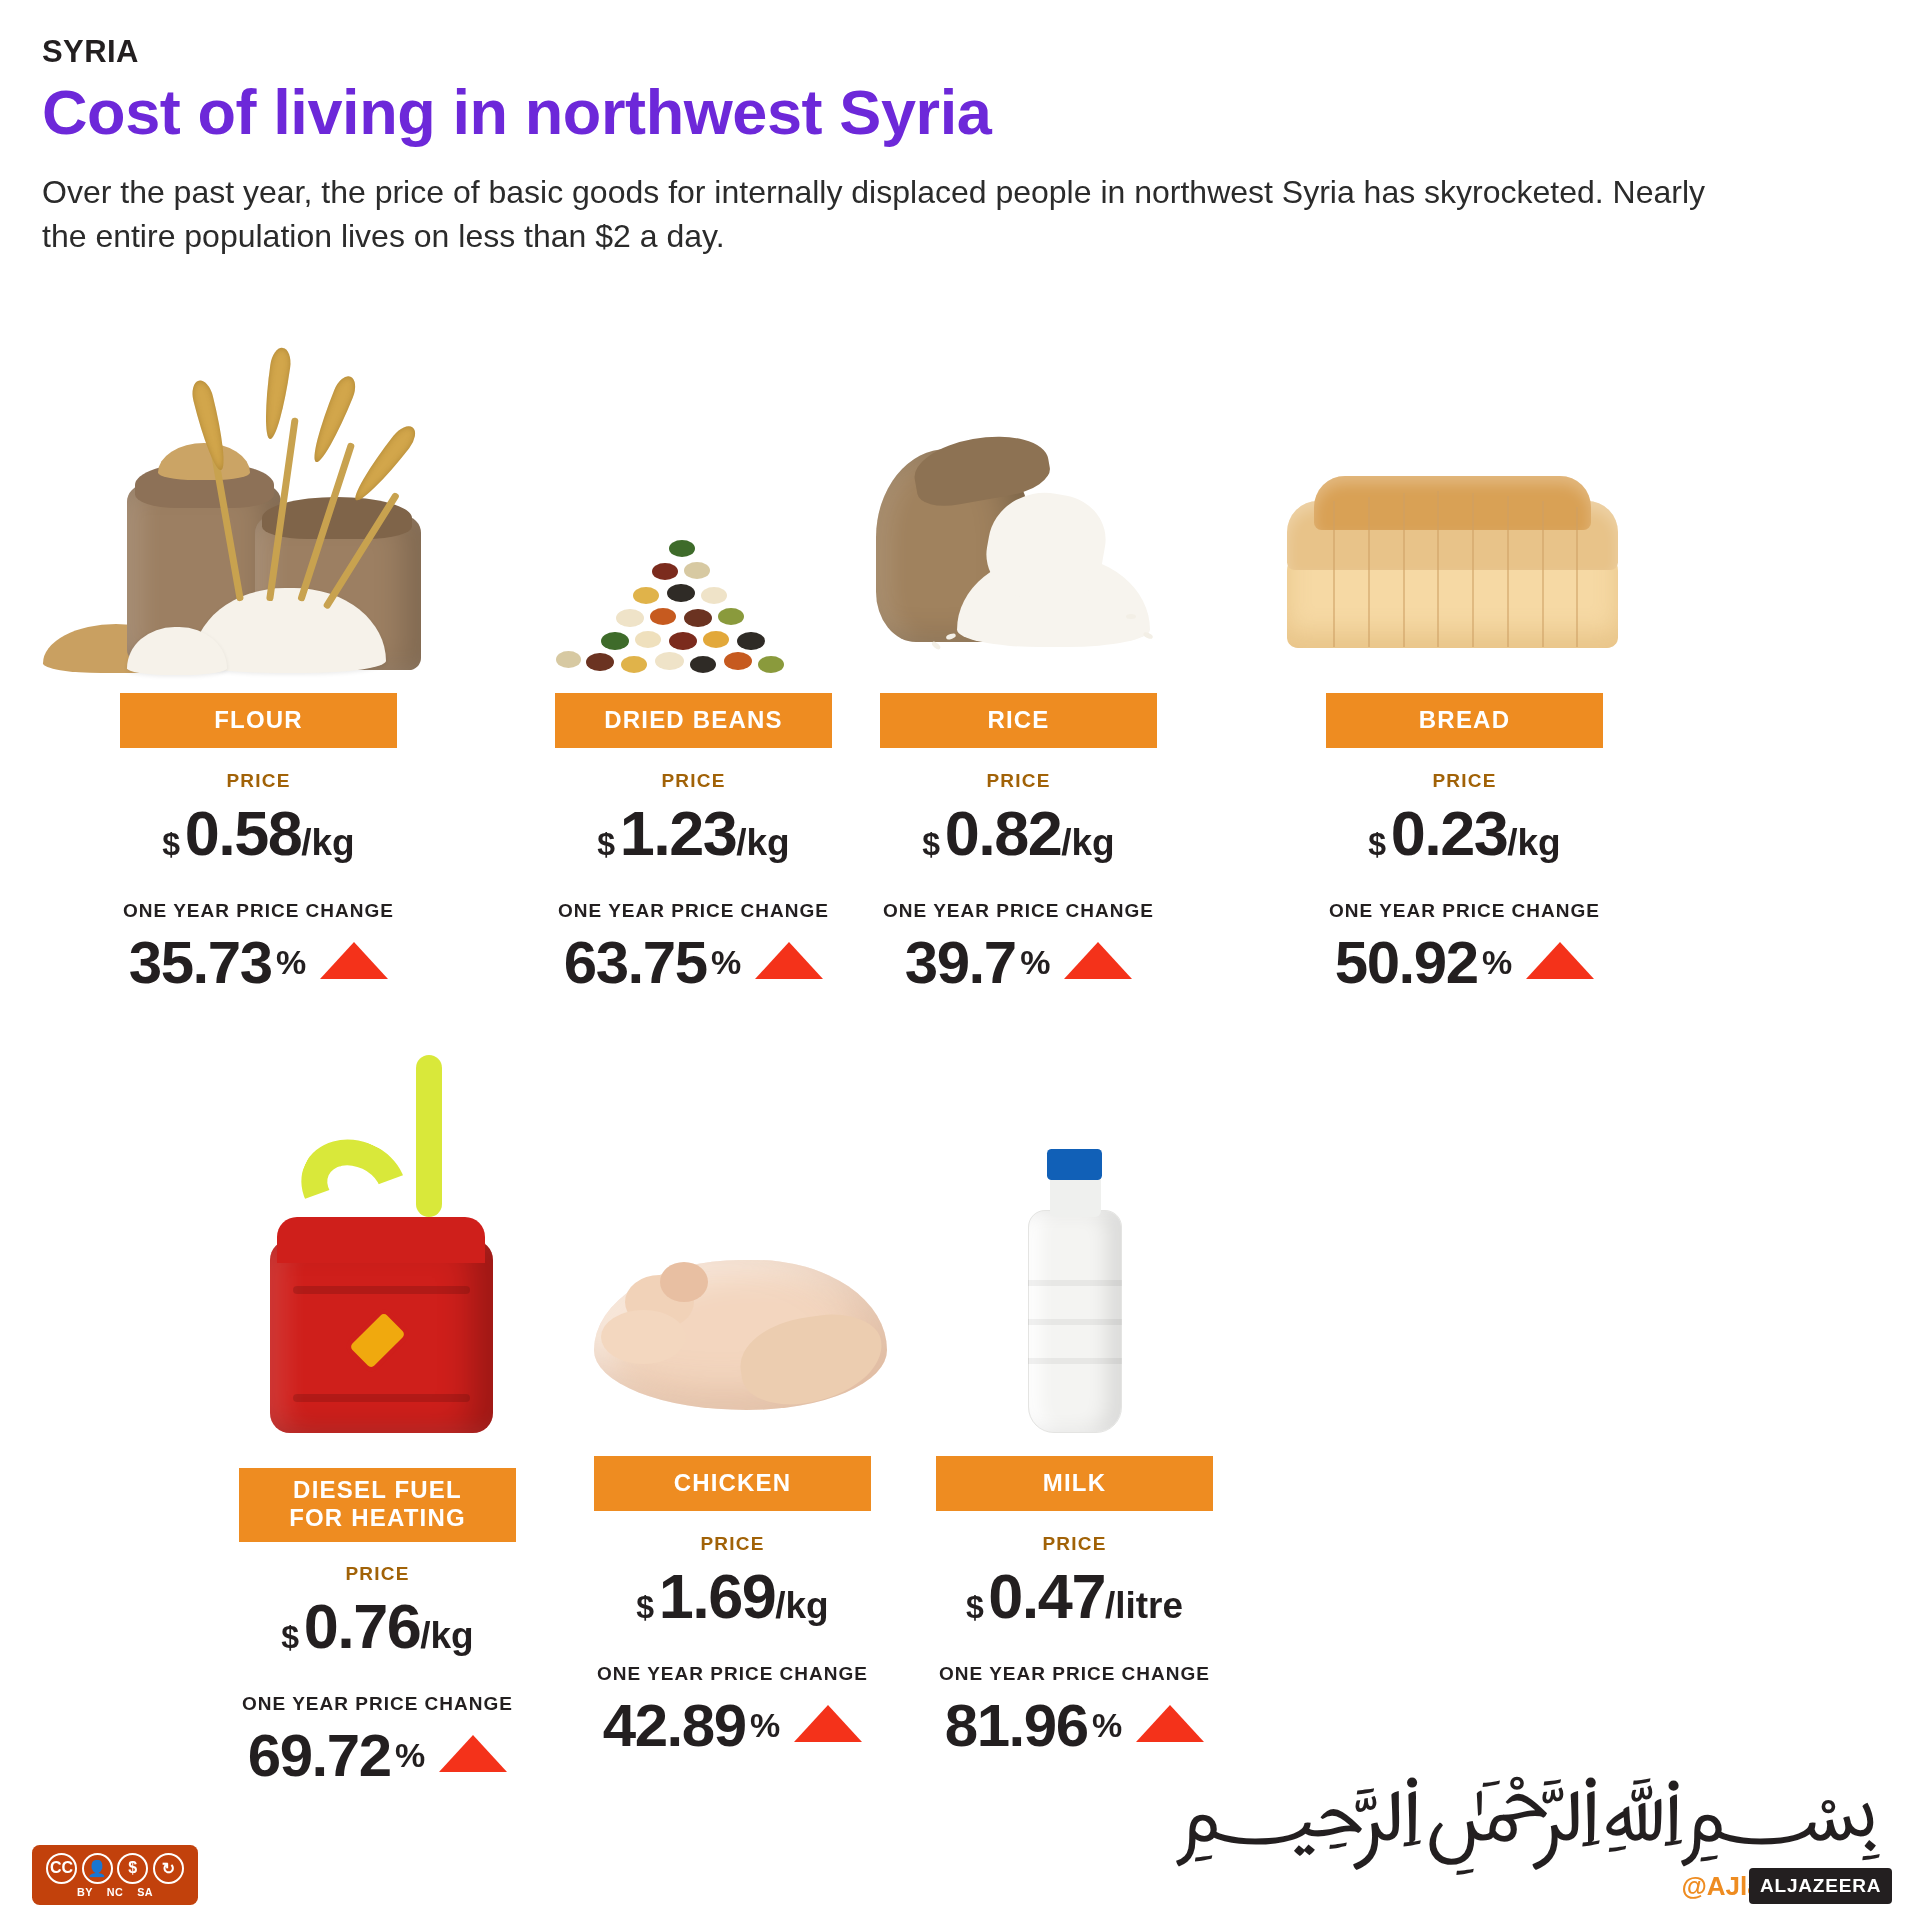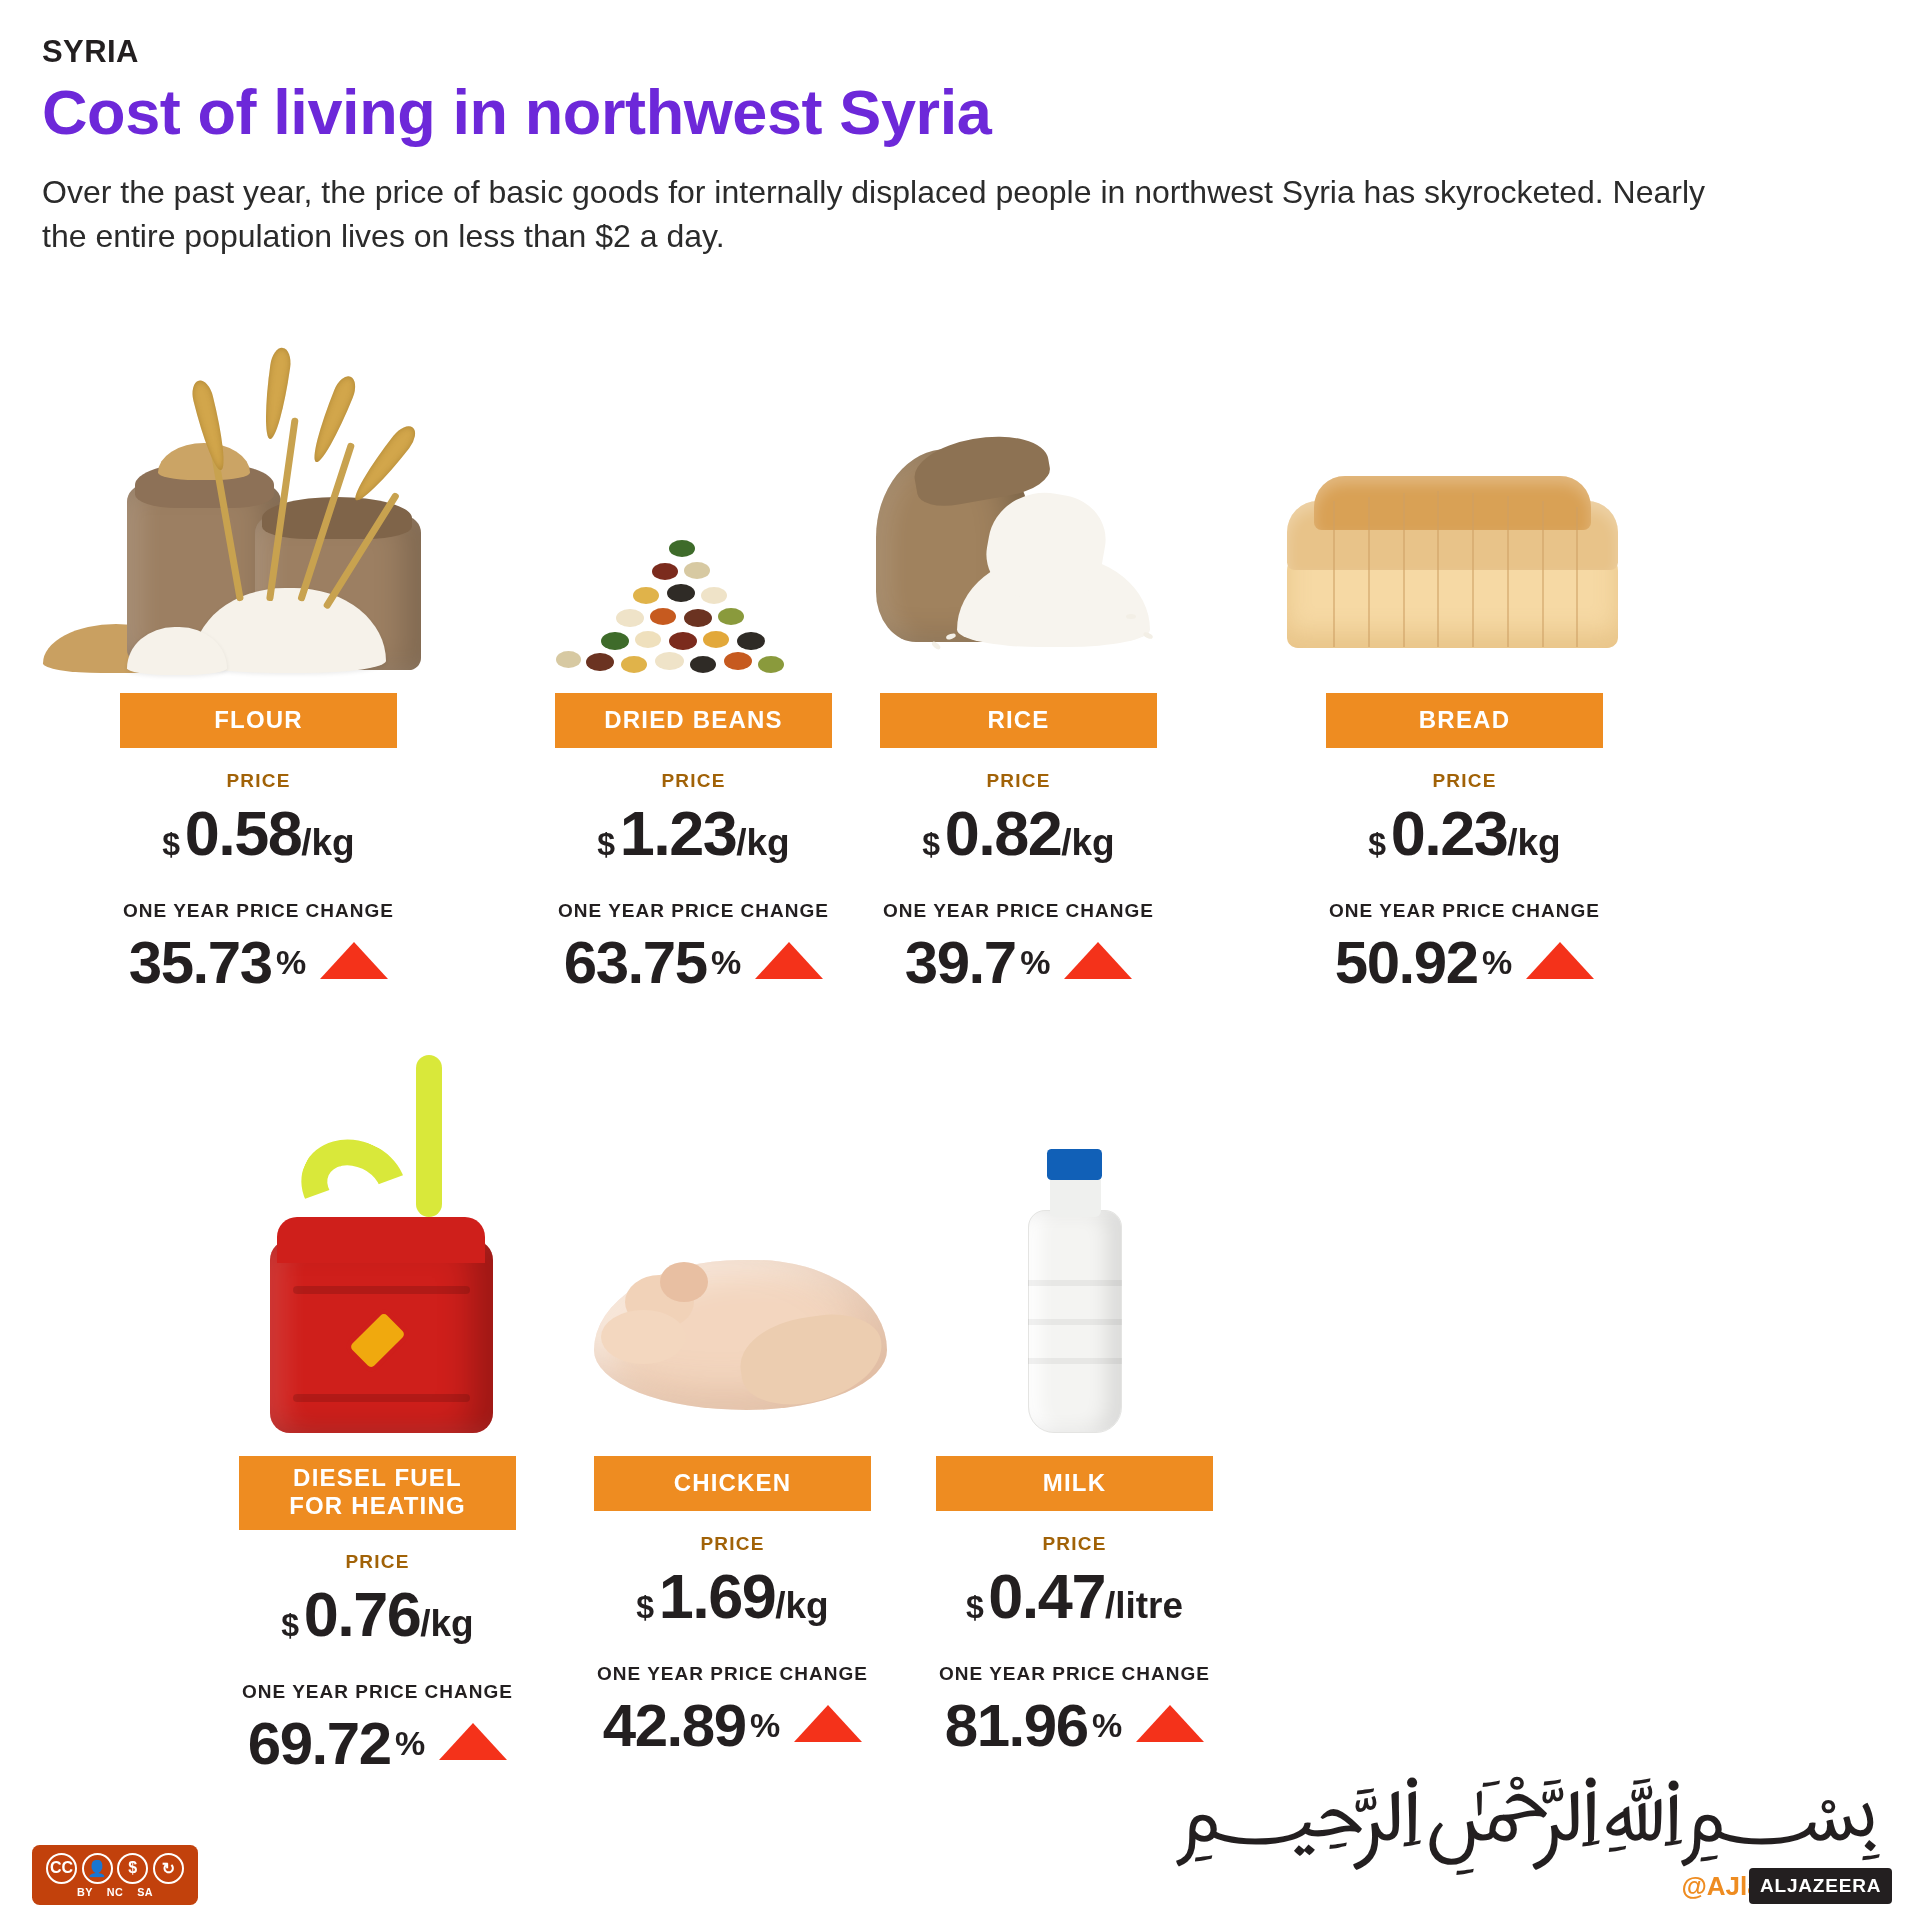--- a/index.html
+++ b/index.html
@@ -59,21 +59,21 @@
   }
   .imgbox.tall { height: 416px; }
 
   .label {
     background: #ee8c21; color: #ffffff;
     font-size: 24px; font-weight: bold; letter-spacing: 1.2px;
     padding: 13px 6.2px 14px;
     width: 277px; margin: 0 auto;
     line-height: 1.18;
   }
-  .label.two { padding: 7.7px 6.2px 9.2px; }
+  .label.two { padding: 7.7px 6.2px 9.2px; margin-top: 12px; }
 
   .pricelabel {
     margin-top: 21.6px;
     font-size: 19px; font-weight: bold; letter-spacing: 1.2px; color: #a16207;
   }
   .price {
     margin-top: 4.6px;
     display: flex; align-items: baseline; justify-content: center;
     color: #231f20;
   }

